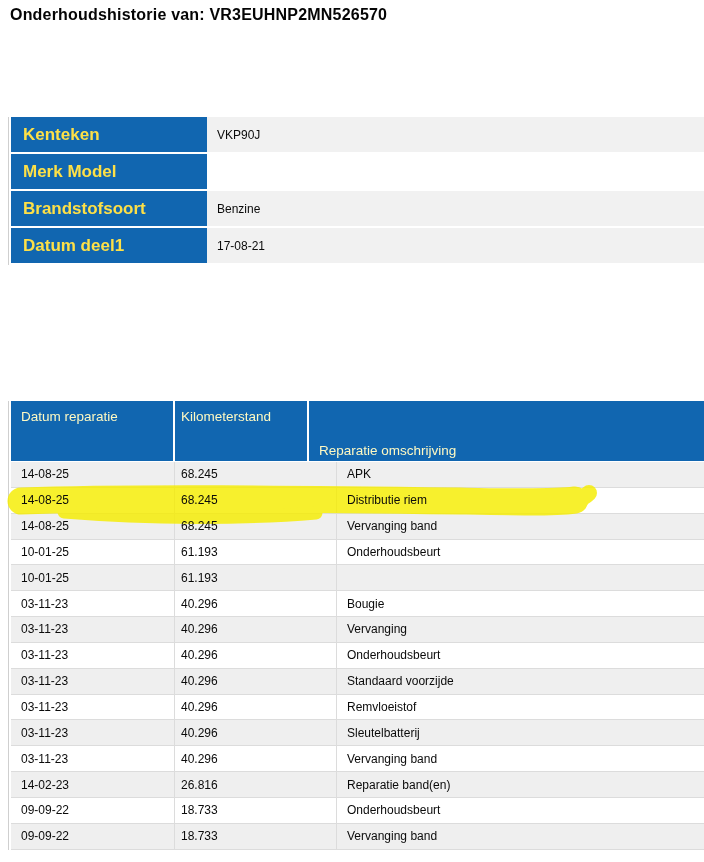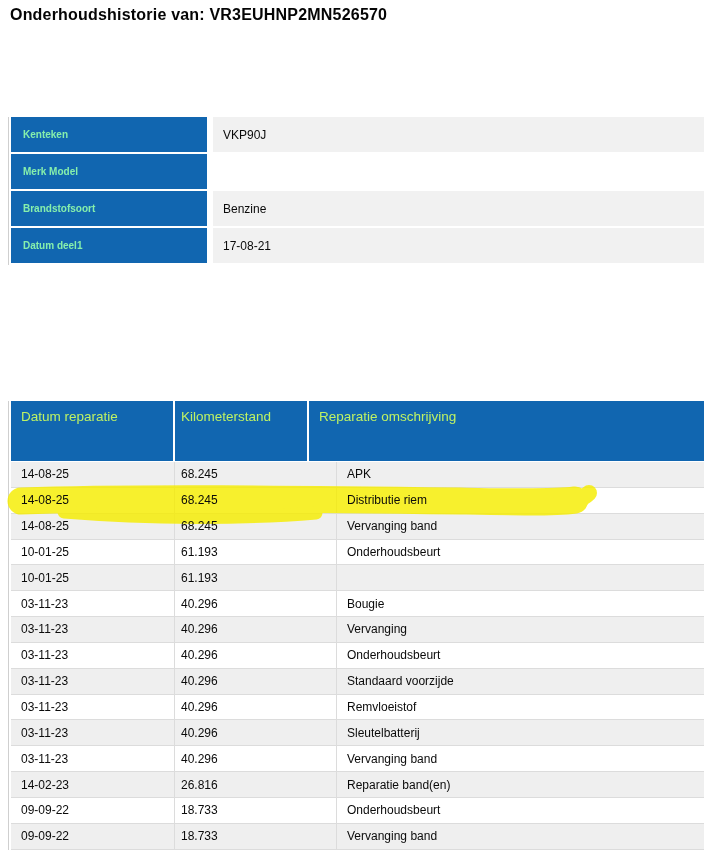--- a/index.html
+++ b/index.html
@@ -21,45 +21,45 @@
     white-space:nowrap;
   }
   
   .info-table{
     position:absolute;left:8px;top:117px;width:696px;
     border-left:1px solid #cfcfcf;
   }
   .info-row{display:flex;height:35px;margin:0 0 2px 2px;}
   .info-label{
     width:196px;box-sizing:border-box;background:var(--blue);
-    color:#86efac;font-weight:bold;font-size:10px;
-    display:flex;align-items:center;padding-left:12px;margin-right:6px;
+    color:#fde047;font-weight:bold;font-size:17px;
+    display:flex;align-items:center;padding-left:12px;margin-right:0;
     flex:0 0 auto;
   }
   .info-value{
     flex:1 1 auto;background:var(--value-bg);
     font-size:12px;display:flex;align-items:center;padding-left:10px;
     white-space:nowrap;overflow:hidden;min-width:0;
   }
   
   .maint-table{
     position:absolute;left:8px;top:401px;width:696px;
     border-left:1px solid #cfcfcf;box-sizing:border-box;
   }
   .maint-header{
-    display:flex;height:61px;background:var(--blue);color:#bef264;
+    display:flex;height:61px;background:var(--blue);color:#fef9c3;
     margin-left:2px;box-sizing:border-box;border-bottom:1px solid #ffffff;
   }
   .hcell{
     box-sizing:border-box;font-size:13.5px;padding:8px 0 0 10px;
     white-space:nowrap;overflow:hidden;
   }
   .hcell.c1{width:164px;border-right:2px solid #ffffff;}
   .hcell.c2{width:134px;border-right:2px solid #ffffff;padding-left:6px;}
-  .hcell.c3{flex:1 1 auto;min-width:0;}
+  .hcell.c3{flex:1 1 auto;min-width:0;margin-top:34px;}
   .maint-body{margin-left:2px;}
   .mrow{
     display:flex;height:25.85px;box-sizing:border-box;
     border-bottom:1px solid var(--grid);
   }
   .mrow.odd{background:var(--row-alt);}
   .mrow.even{background:#ffffff;}
   .mcell{
     box-sizing:border-box;font-size:12px;
     display:flex;align-items:center;

